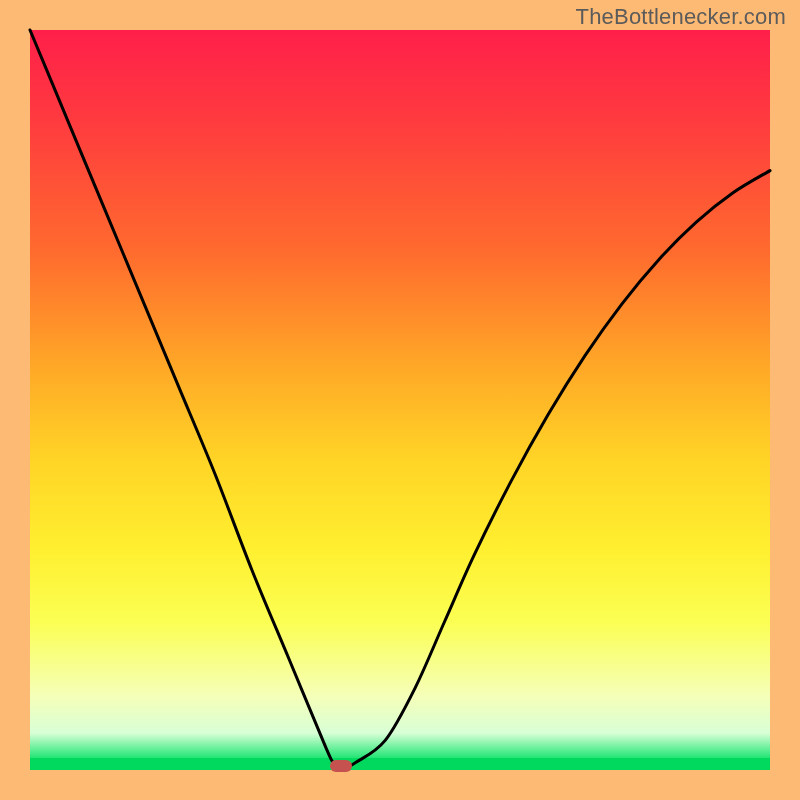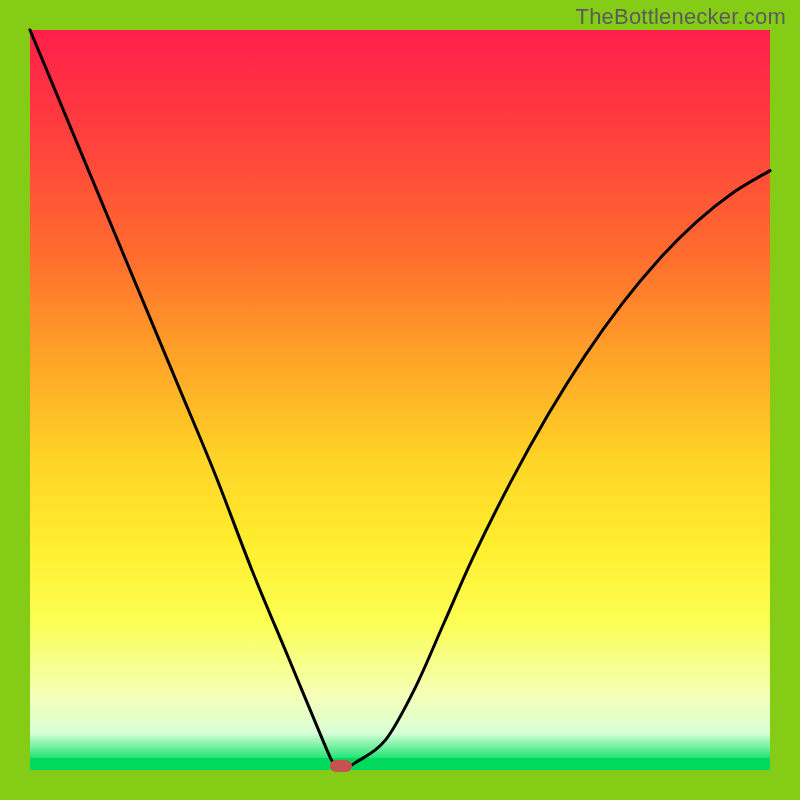--- a/index.html
+++ b/index.html
@@ -8,21 +8,21 @@
     width: 800px;
     height: 800px;
     background: #000;
     overflow: hidden;
     font-family: Arial, Helvetica, sans-serif;
   }
   .stage {
     position: relative;
     width: 800px;
     height: 800px;
-    background: #84cc16;
+    background: #fdba74;
     text-align: right;
   }
   .watermark {
     position: absolute;
     top: 4px;
     right: 14px;
     color: #5b5b5b;
     font-size: 22px;
     font-weight: 500;
     letter-spacing: 0.2px;

